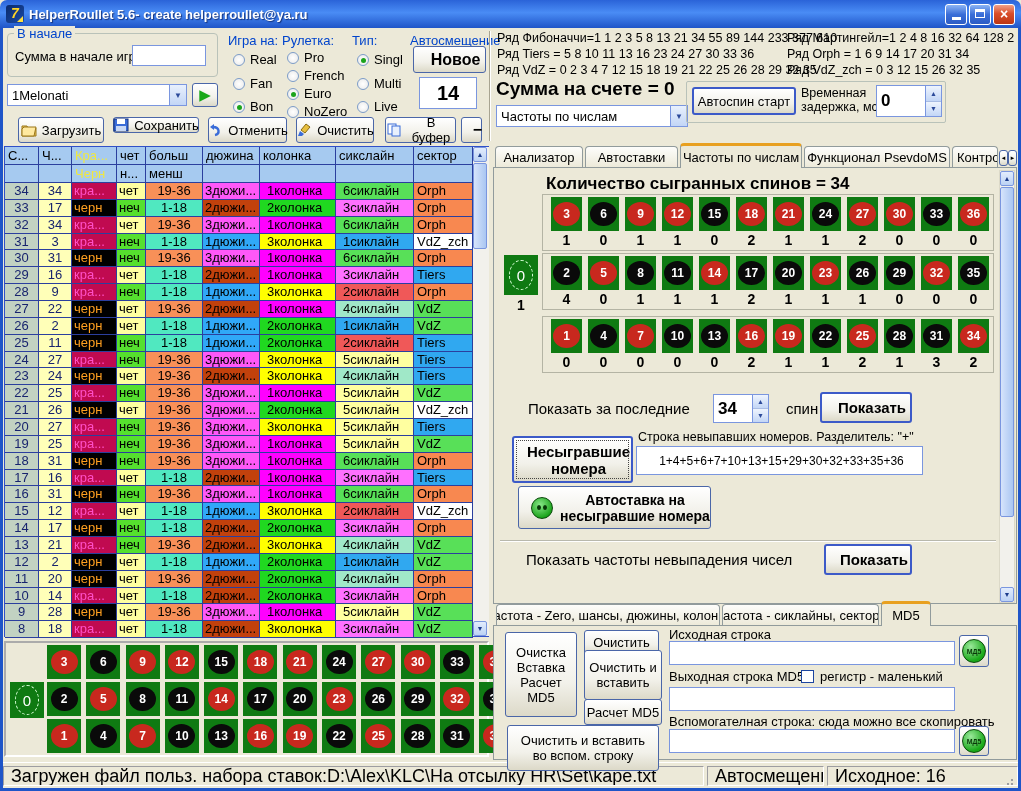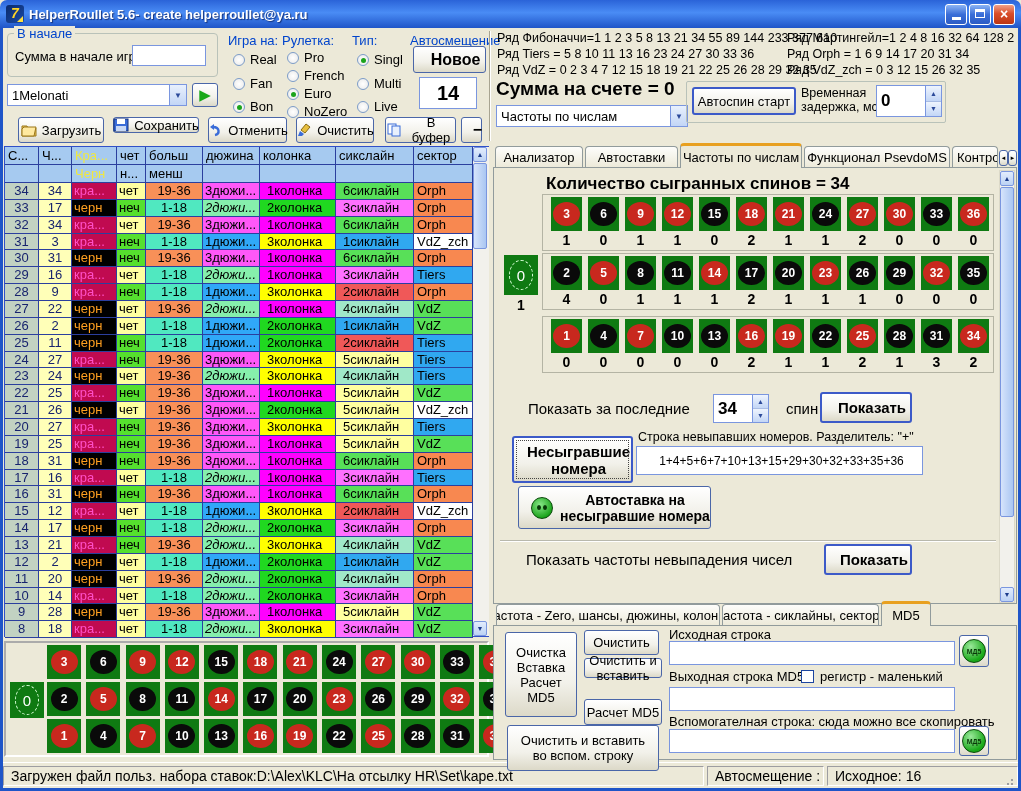--- a/index.html
+++ b/index.html
@@ -76,21 +76,21 @@
   .td.al-c { text-align:center; }
   .td.al-l { padding-left:2px; }
   .td.al-l8 { padding-left:7px; }
   .td.al-l3 { padding-left:3px; }
   .col-spin { background:#c2d2c2; color:#18246e; }
   .col-num { background:#ffffb8; color:#18246e; }
   .c-kra { background:#c00a50; color:#ff50c8; }
   .c-chern { background:#000; color:#ffa020; }
   .c-chet { background:#ffffa0; } .c-nech { background:#55e02e; }
   .c-high { background:#f89058; } .c-low { background:#50e8c0; }
-  .c-d1 { background:#30a8f8; } .c-d2 { background:#86efac;font-style:italic; } .c-d3 { background:#ff58f8; }
+  .c-d1 { background:#30a8f8; } .c-d2 { background:#c2410c; } .c-d3 { background:#ff58f8; }
   .c-col1 { background:#ff00ff; } .c-col2 { background:#20d820; } .c-col3 { background:#ffff00; }
   .c-s1 { background:#30a8f0; } .c-s2 { background:#f05858; } .c-s3 { background:#ff70ff; }
   .c-s4 { background:#a0e8c8; } .c-s5 { background:#ffffa0; } .c-s6 { background:#58e058; }
   .c-orph { background:#f88850; } .c-vdz { background:#58e058; } .c-tiers { background:#30a8f0; } .c-vdzzch { background:#ffffff; }
 
   
   .numcell { width:31px; height:34px; background:#0f7a12; display:flex; align-items:center; justify-content:center; }
   .numcell .ball { width:27px; height:24px; border-radius:50%; color:#fff; font-size:12px; font-weight:bold;
     display:flex; align-items:center; justify-content:center; }
   .ball.red { background:#c8281e; } .ball.black { background:#0a0a0a; }
@@ -113,21 +113,21 @@
   .md5circle { width:24px; height:24px; border-radius:50%; border:1px solid #0a4a0a;
     background:radial-gradient(circle at 35% 30%,#9be89b,#18a818 70%); color:#083808; font-size:7px; font-weight:bold;
     display:flex; align-items:center; justify-content:center; }
   .autobet-ic { width:22px; height:22px; border-radius:50%; border:1px solid #0a4a0a;
     background:radial-gradient(circle at 40% 35%,#8ae88a,#16a016 75%); position:relative; flex:0 0 auto; }
   .autobet-ic::before, .autobet-ic::after { content:""; position:absolute; top:7px; width:4px; height:5px; border-radius:50%; background:#073807; }
   .autobet-ic::before { left:5px; } .autobet-ic::after { right:5px; }
 
   .statusbar { position:absolute; left:3px; top:762px; width:1015px; height:26px; background:#ECE9D8; border-top:1px solid #fff; }
   .spanel { position:absolute; top:3px; height:20px; border:1px solid; border-color:#9d9da1 #fff #fff #9d9da1;
-    font-size:14px; display:flex; align-items:center; padding-left:7px; white-space:nowrap; overflow:hidden; }
+    font-size:18px; display:flex; align-items:center; padding-left:7px; white-space:nowrap; overflow:hidden; }
   .grip { position:absolute; right:1px; bottom:1px; width:12px; height:12px;
     background:radial-gradient(circle at 3px 9px,#9d9da1 1px,transparent 1.5px),
                radial-gradient(circle at 7px 9px,#9d9da1 1px,transparent 1.5px),
                radial-gradient(circle at 7px 5px,#9d9da1 1px,transparent 1.5px); }
 
   .serif-line { position:absolute; font-size:12.5px; white-space:nowrap; }
   .vsep { position:absolute; left:489px; top:31px; height:110px; width:2px; border-left:1px solid #a8a491; border-right:1px solid #fff; }
   .label13 { position:absolute; font-size:13px; white-space:nowrap; }
   .label15 { position:absolute; font-size:15px; white-space:nowrap; }
   .label125 { position:absolute; font-size:12.5px; white-space:nowrap; }
@@ -960,21 +960,21 @@
   <div class="tab" style="left:722px;top:604px;width:157px;">Частота - сиклайны, сектора</div>
   <div class="tab active" style="left:881px;top:601px;width:50px;height:25px;">MD5</div>
 
   <div class="panel" style="left:493px;top:625px;width:524px;height:135px;">
     <div class="btn" style="left:11px;top:6px;width:72px;height:85px;flex-direction:column;">
       <span>Очистка</span>
       <span>Вставка</span>
       <span>Расчет MD5</span>
     </div>
     <div class="btn" style="left:90px;top:4px;width:75px;height:25px;">Очистить</div>
-    <div class="btn" style="left:90px;top:32px;width:78px;height:20px;flex-direction:column;">
+    <div class="btn" style="left:90px;top:24px;width:78px;height:50px;flex-direction:column;">
       <span>Очистить и</span>
       <span>вставить</span>
     </div>
     <div class="btn" style="left:90px;top:73px;width:78px;height:26px;">Расчет MD5</div>
     <div class="btn" style="left:13px;top:99px;width:152px;height:46px;flex-direction:column;">
       <span>Очистить и  вставить</span>
       <span>во вспом. строку</span>
     </div>
 
     <div class="label13" style="left:175px;top:1px;">Исходная строка</div>

